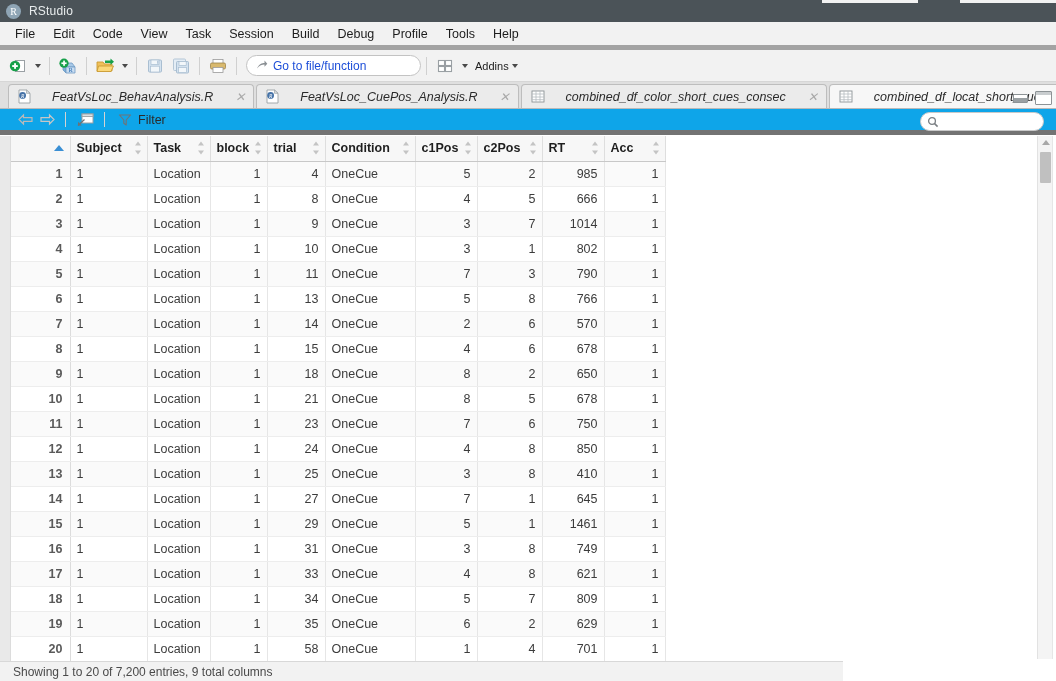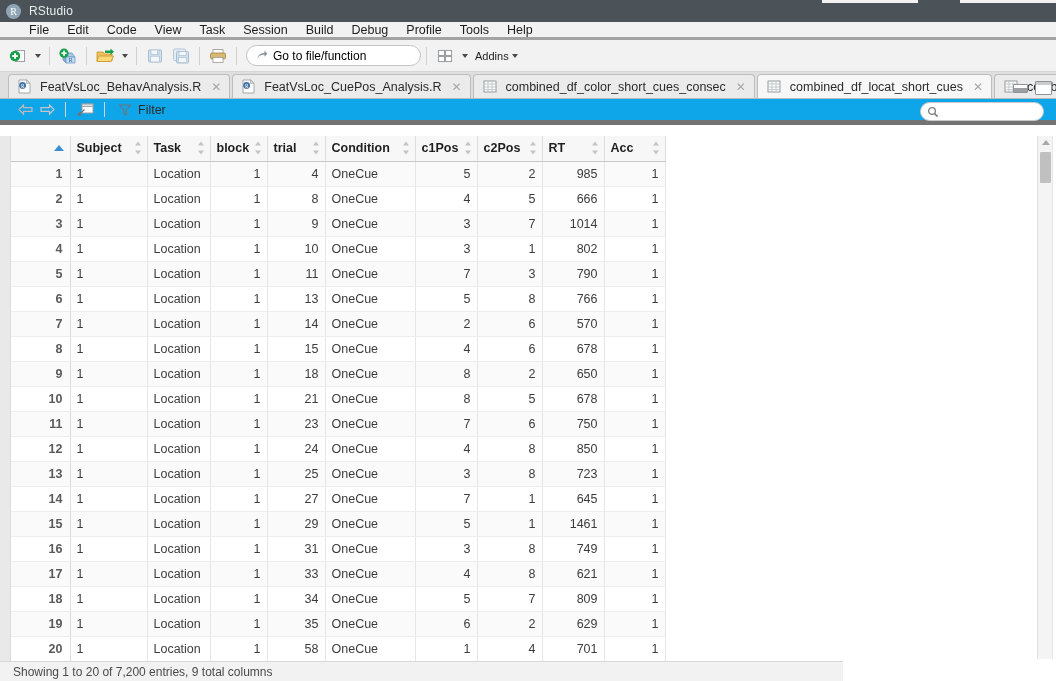--- a/index.html
+++ b/index.html
@@ -39,26 +39,26 @@
     letter-spacing: .2px;
   }
   .win-ctrls {
     position: absolute; top: 0; right: 0;
     display: flex; height: 3px;
   }
   .win-ctrl { width: 96px; height: 3px; background: #f2f2f2; margin-left: 42px; }
 
   
   .menubar {
-    height: 18px;
+    height: 28px;
     background: #f2f2f2;
-    border-bottom: 3px solid #a3a3a3;
+    border-bottom: 5px solid #a3a3a3;
     display: flex;
     align-items: center;
-    padding-left: 20px;
+    padding-left: 6px;
   }
   .menu-item {
     font-size: 12.5px;
     color: #1c1c1c;
     padding: 2px 9px;
     cursor: default;
     white-space: nowrap;
   }
 
   
@@ -96,48 +96,49 @@
   .goto-box {
     width: 175px; height: 21px;
     background: #fff;
     border: 1px solid #c3c3c3;
     border-radius: 11px;
     display: flex; align-items: center;
     padding: 0 8px;
     margin-left: 4px;
     gap: 5px;
   }
-  .goto-text { font-size: 12px; color: #000000; }
+  .goto-text { font-size: 12px; color: #1d4ed8; }
   .addins-label { font-size: 11px; color: #1c1c1c; margin-left: 4px; }
 
   
   .tabbar {
     height: 27px;
     background: #dfdfdf;
     border-bottom: 1px solid #b9b9b9;
     display: flex;
     align-items: flex-end;
     padding-left: 8px;
     position: relative;
     overflow: hidden;
   }
   .tab {
     height: 24px;
     display: flex; align-items: center;
-    gap: 9px;
+    gap: 21px;
     padding: 0 8px 0 9px;
     background: #ebebeb;
     border: 1px solid #bdbdbd;
     border-bottom: none;
     border-radius: 4px 4px 0 0;
     margin-right: 2px;
     font-size: 12.5px;
     color: #2b2b2b;
     white-space: nowrap;
     cursor: default;
+    font-style: italic;
   }
   .tab.active { background: #f7f7f7; }
   .tab.partial { border-right: none; border-radius: 4px 0 0 0; }
   .tab-x {
     color: #a8a8a8; font-size: 12px; line-height: 1;
     margin-left: 1px;
     cursor: default;
   }
   .tabbar-right {
     position: absolute; right: 4px; bottom: 3px;
@@ -795,21 +796,21 @@
         </tr>
         <tr class="odd">
           <td class="rownum">13</td>
           <td class="ta-l">1</td>
           <td class="ta-l">Location</td>
           <td class="ta-r">1</td>
           <td class="ta-r">25</td>
           <td class="ta-l">OneCue</td>
           <td class="ta-r">3</td>
           <td class="ta-r">8</td>
-          <td class="ta-r">723</td>
+          <td class="ta-r">410</td>
           <td class="ta-r">1</td>
         </tr>
         <tr class="even">
           <td class="rownum">14</td>
           <td class="ta-l">1</td>
           <td class="ta-l">Location</td>
           <td class="ta-r">1</td>
           <td class="ta-r">27</td>
           <td class="ta-l">OneCue</td>
           <td class="ta-r">7</td>

